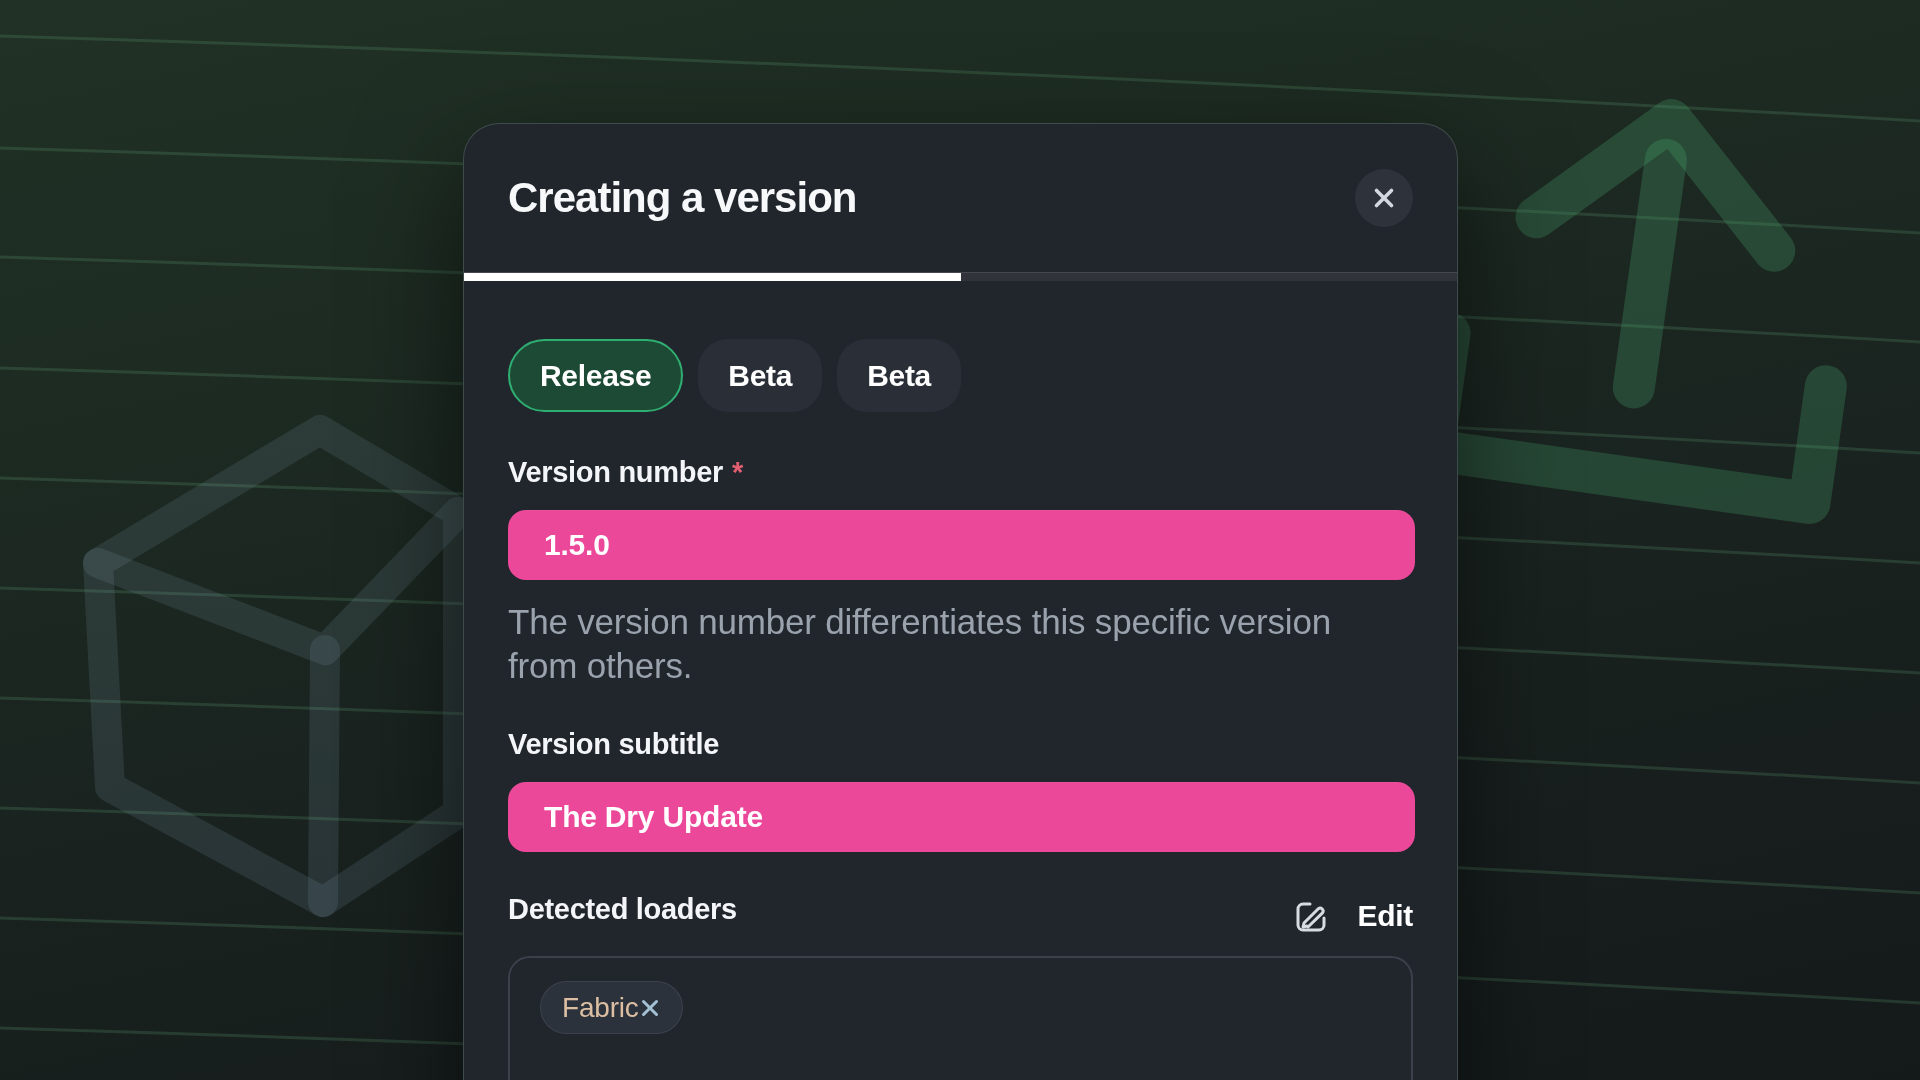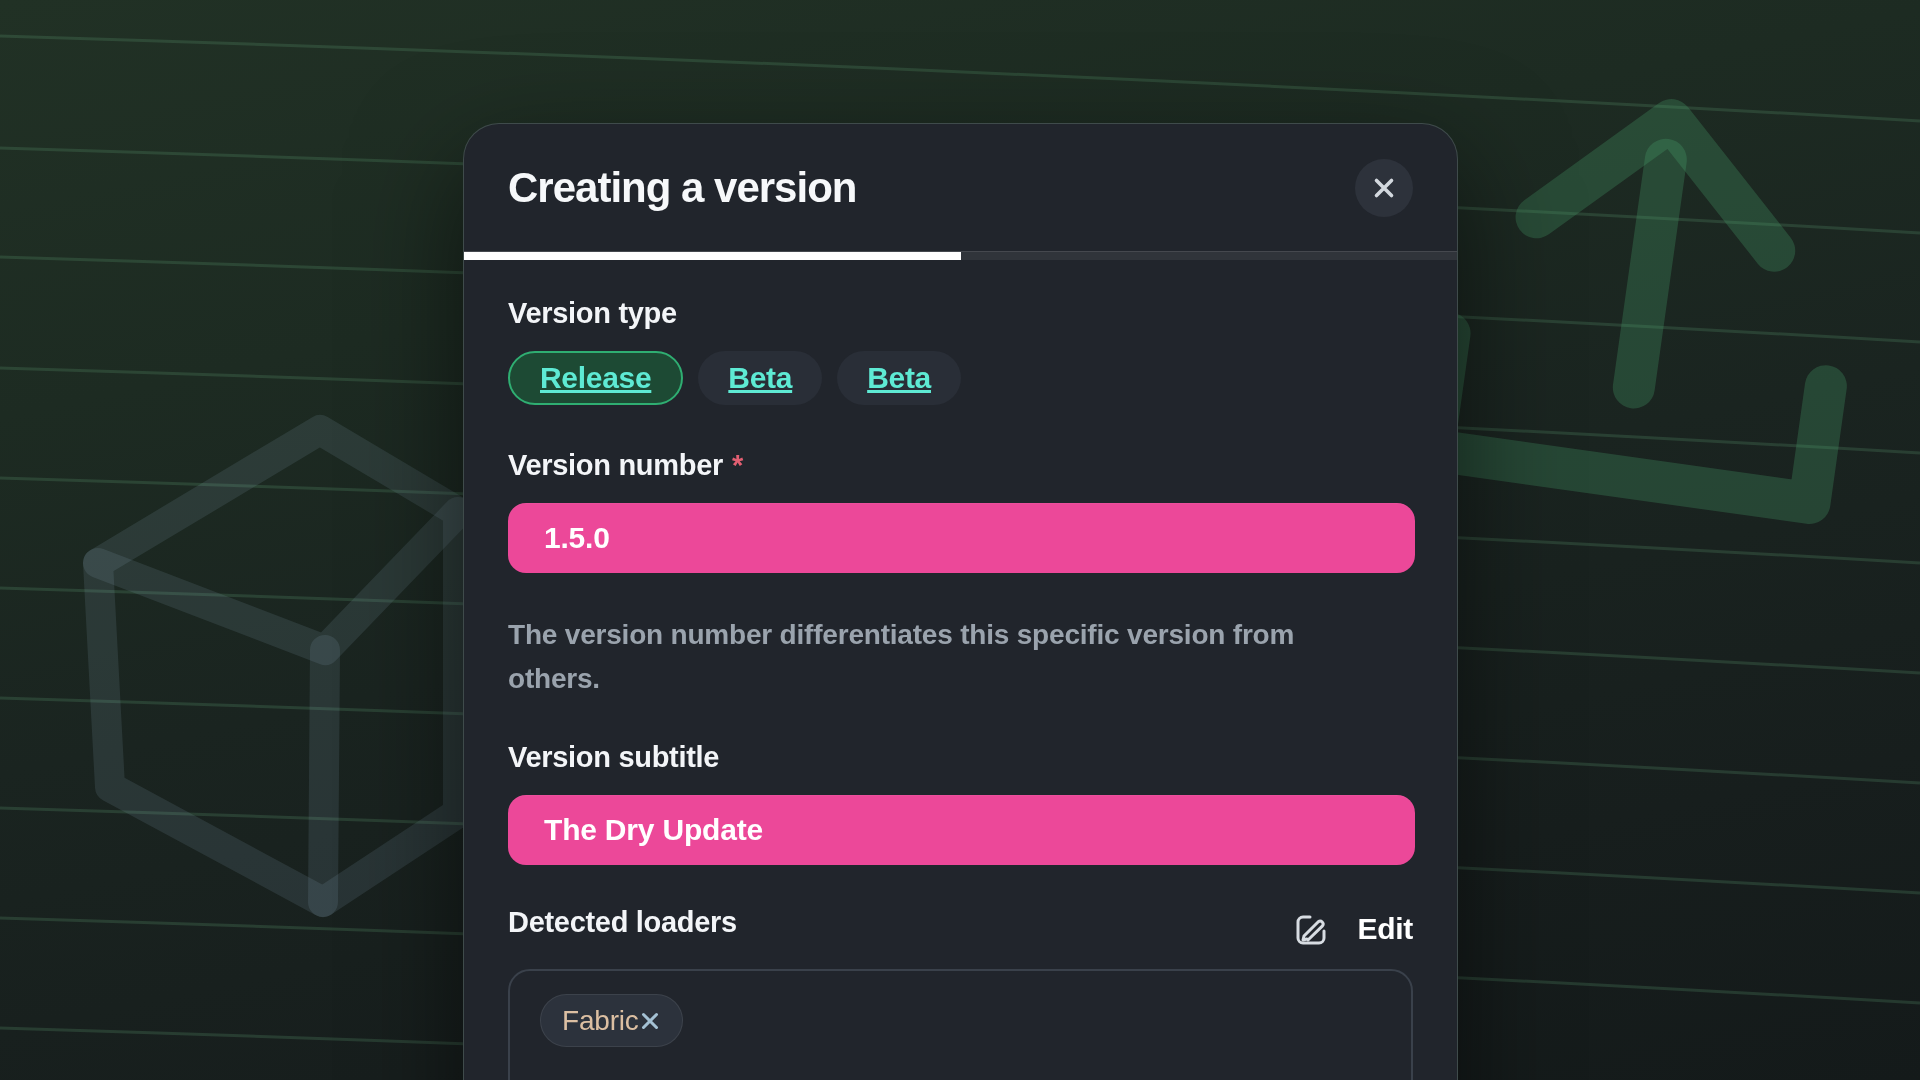--- a/index.html
+++ b/index.html
@@ -13,61 +13,61 @@
 
   
   .modal {
     position: absolute; left: 463px; top: 123px; width: 995px; height: 1100px;
     background: #21252c;
     border: 1px solid rgba(152, 186, 168, 0.26);
     border-radius: 36px;
     box-shadow: 0 40px 110px rgba(0, 0, 0, 0.55);
   }
   .modal-header {
-    height: 127px; display: flex; align-items: center; justify-content: space-between;
+    height: 148px; display: flex; align-items: center; justify-content: space-between;
     padding: 0 44px;
   }
   .modal-title {
     font-size: 42px; font-weight: 700; letter-spacing: -1px; color: #f6f8fa;
   }
   .close-btn {
     width: 58px; height: 58px; border-radius: 50%; background: #2d323b; border: none;
     display: flex; align-items: center; justify-content: center; cursor: pointer; flex: 0 0 auto;
   }
   .progress { height: 9px; background: rgba(255,255,255,0.07); border-top: 1px solid rgba(255,255,255,0.10); }
   .progress-fill { height: 100%; background: #ffffff; }
 
   .modal-body { padding: 37px 44px 0 44px; }
   .field-label { font-size: 29px; font-weight: 700; letter-spacing: -0.3px; color: #f3f5f8; }
   .req { margin-left: 9px; }
 
   .chips { display: flex; gap: 15px; margin-top: 21px; }
   .type-chip {
-    height: 54px; padding: 0 30px; border: none; border-radius: 30px;
-    background: #292e37; color: #5eead4; font-family: inherit;
-    font-size: 30px; font-weight: 700; letter-spacing: -0.3px; cursor: pointer; text-decoration: underline;
+    height: 73px; padding: 0 30px; border: none; border-radius: 30px;
+    background: #292e37; color: #ffffff; font-family: inherit;
+    font-size: 30px; font-weight: 700; letter-spacing: -0.3px; cursor: pointer;
   }
   .type-chip.selected {
     background: #1d4a34; border: 2px solid #2fae72; border-radius: 999px; padding: 0 30px;
   }
 
   .section-number { margin-top: 44px; }
   .section-subtitle { margin-top: 40px; }
   .section-loaders { margin-top: 41px; }
 
   .text-input {
     display: block; margin-top: 21px; width: 907px; height: 70px;
     background: #ec4899; border: none; outline: none; border-radius: 18px;
     color: #ffffff; font-family: inherit; font-size: 30px; font-weight: 700;
     padding: 0 36px; letter-spacing: -0.2px;
     box-shadow: inset 0 1px 0 rgba(255,255,255,0.04);
   }
   .help {
-    margin-top: 40px; max-width: 880px;
-    font-size: 28px; line-height: 44px; font-weight: 700; letter-spacing: -0.2px;
+    margin-top: 20px; max-width: 880px;
+    font-size: 35px; line-height: 44px; font-weight: 400; letter-spacing: -0.2px;
     color: #9aa3ad;
   }
 
   .loaders-row { display: flex; justify-content: space-between; height: 46px; }
   .edit-btn {
     display: flex; align-items: center; gap: 30px; background: none; border: none; cursor: pointer;
     color: #ffffff; font-family: inherit; font-size: 30px; font-weight: 700; letter-spacing: -0.3px;
   }
   .loaders-box {
     margin-top: 17px; height: 170px; border: 2px solid #3a414b; border-radius: 22px;
@@ -119,21 +119,20 @@
     </button>
   </div>
 
   <div class="progress">
     <div class="progress-fill" style="width: 50%;"></div>
   </div>
 
   <div class="modal-body">
 
     <div class="section-type">
-      <div class="field-label">Version type</div>
       <div class="chips">
         <button class="type-chip selected">Release</button>
         <button class="type-chip">Beta</button>
         <button class="type-chip">Beta</button>
       </div>
     </div>
 
     <div class="section-number">
       <div class="field-label">
         <span>Version number</span><span class="req" style="color: rgb(226, 95, 114);">*</span>

